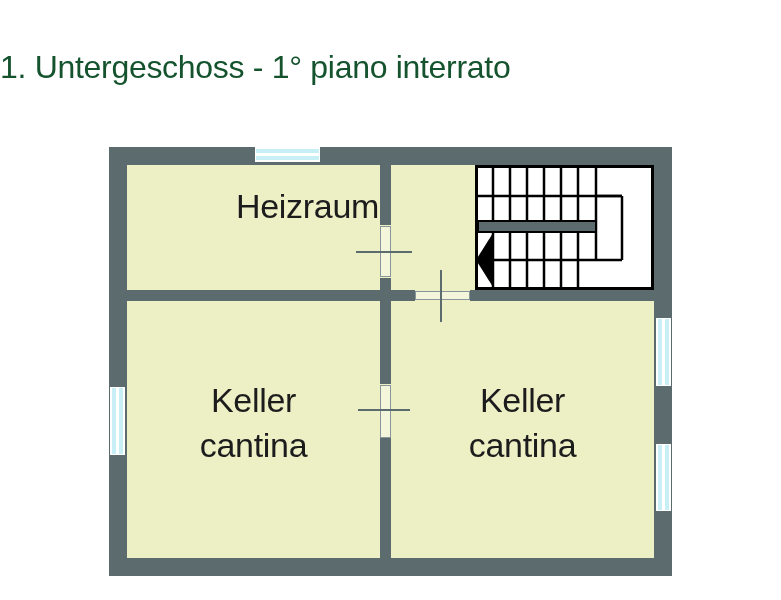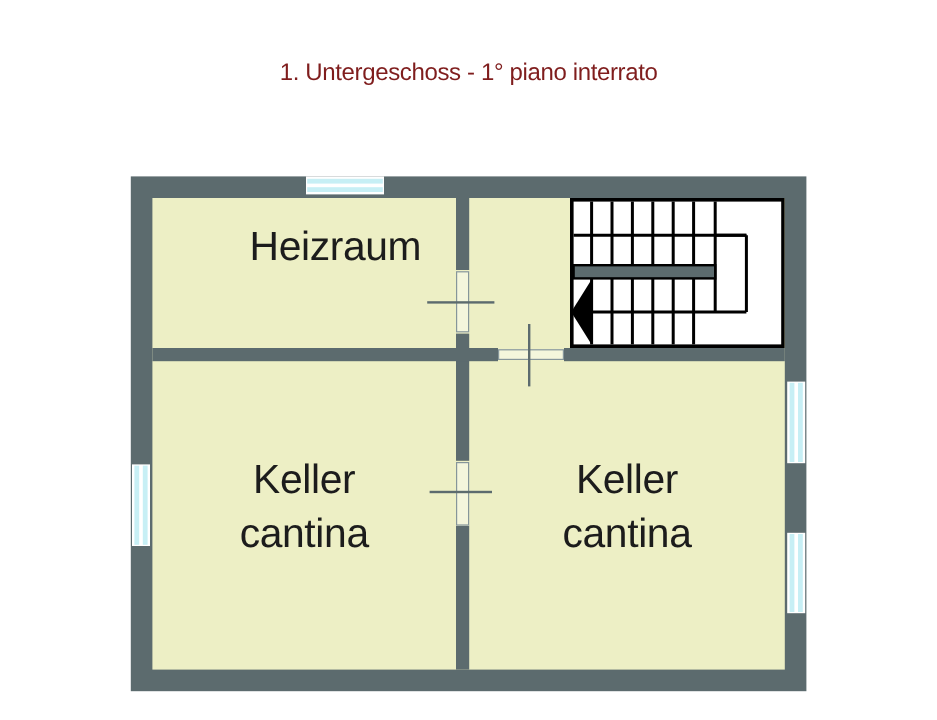--- a/index.html
+++ b/index.html
@@ -1,22 +1,22 @@
 <!DOCTYPE html>
 <html><head>
 <meta charset="utf-8">
 <style>
   html,body{margin:0;padding:0;background:#ffffff;}
   .canvas{
     position:relative;width:781px;height:600px;background:#ffffff;
     font-family:"Liberation Sans",sans-serif;overflow:hidden;
   }
   .title{
-    position:absolute;left:0;top:50px;width:100%;text-align:center;
-    font-size:20px;letter-spacing:-0.3px;color:#7f1d1d;line-height:1.1;
+    position:absolute;left:0;top:50px;width:100%;text-align:left;
+    font-size:32px;letter-spacing:-0.3px;color:#14532d;line-height:1.1;
   }
   .plan{position:absolute;left:109px;top:147px;width:563px;height:429px;background:#5c6b6e;}
   .interior{position:absolute;left:18px;top:18px;width:527px;height:393px;background:#edefc5;}
   .wall{position:absolute;background:#5c6b6e;}
   .room-label{
     position:absolute;text-align:center;color:#1c1c1c;
     font-size:34px;line-height:45px;letter-spacing:-0.3px;
   }
   .room-label span{display:block;}
   .window{position:absolute;background:#ffffff;}
@@ -97,21 +97,21 @@
         <line x1="121" y1="3" x2="121" y2="95"></line>
         <line x1="121" y1="31" x2="147" y2="31"></line>
         <line x1="147" y1="31" x2="147" y2="95"></line>
       </g>
 
       <rect x="3" y="56" width="118" height="11" fill="#5c6b6e" stroke="#000000" stroke-width="2"></rect>
 
       <polygon points="1,95 18,68 18,122" fill="#000000"></polygon>
     </svg>
 
-    <div class="room-label" style="left:18px;top:37px;width:305px;">
+    <div class="room-label" style="left:18px;top:37px;width:305px;padding-left:28px;">
       <span>Heizraum</span>
     </div>
     <div class="room-label" style="left:18px;top:231px;width:253px;">
       <span>Keller</span>
       <span>cantina</span>
     </div>
     <div class="room-label" style="left:282px;top:231px;width:263px;">
       <span>Keller</span>
       <span>cantina</span>
     </div>

